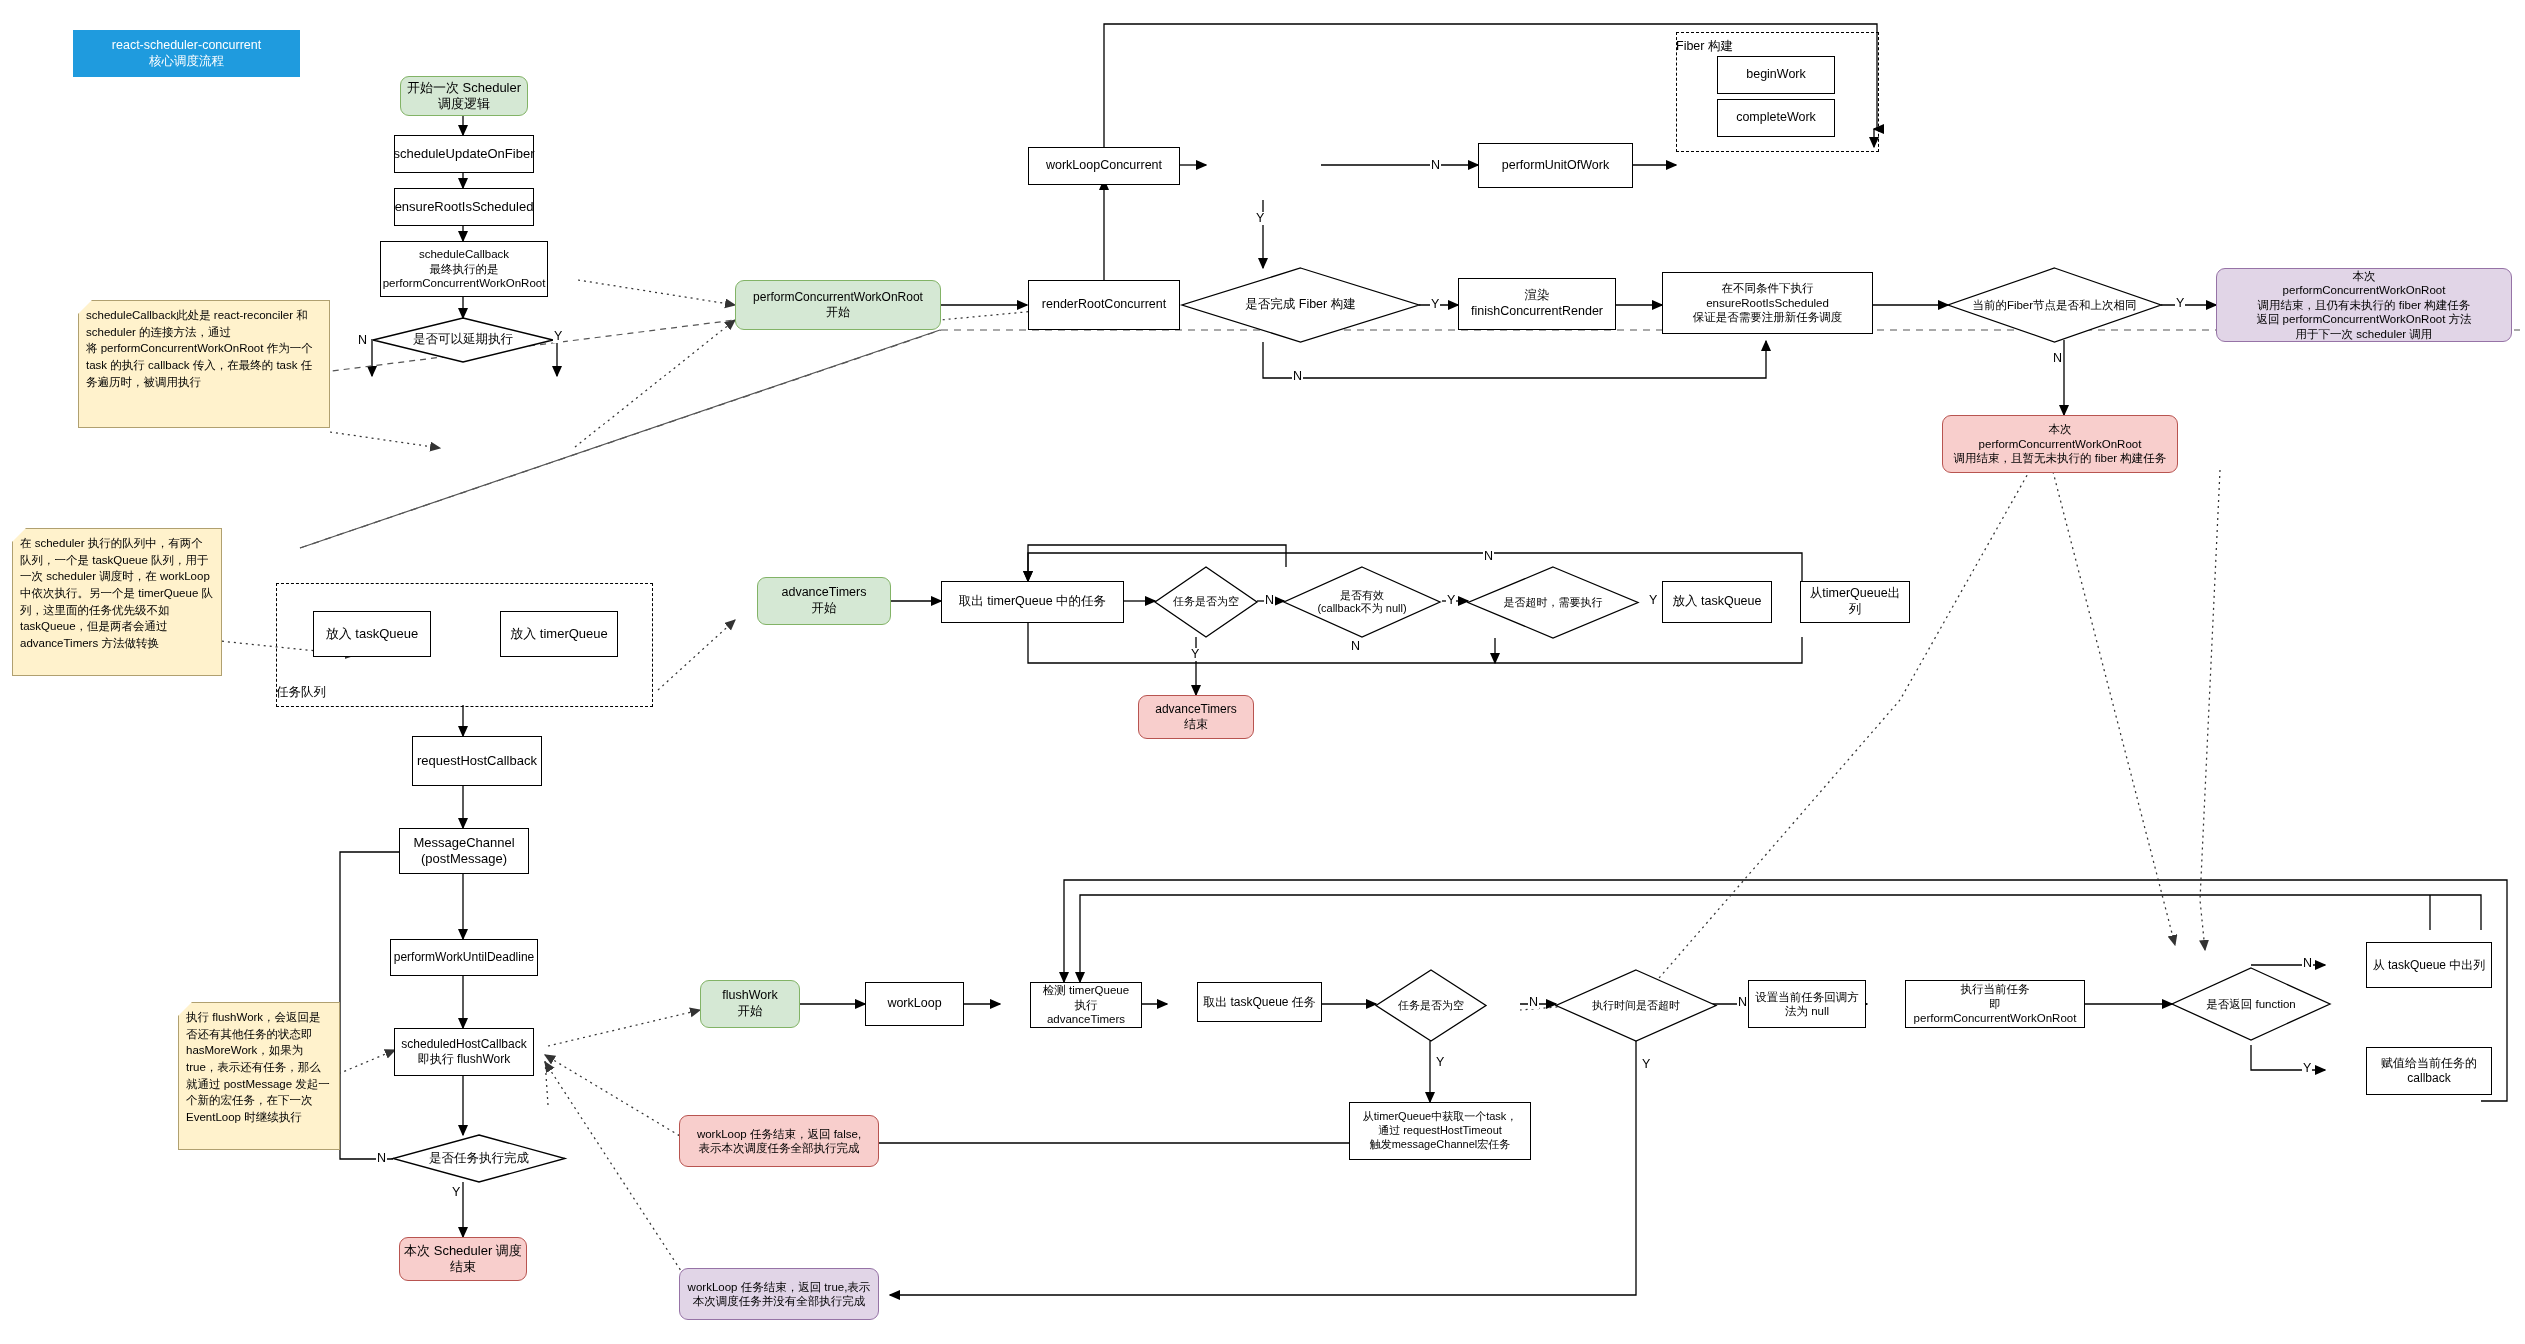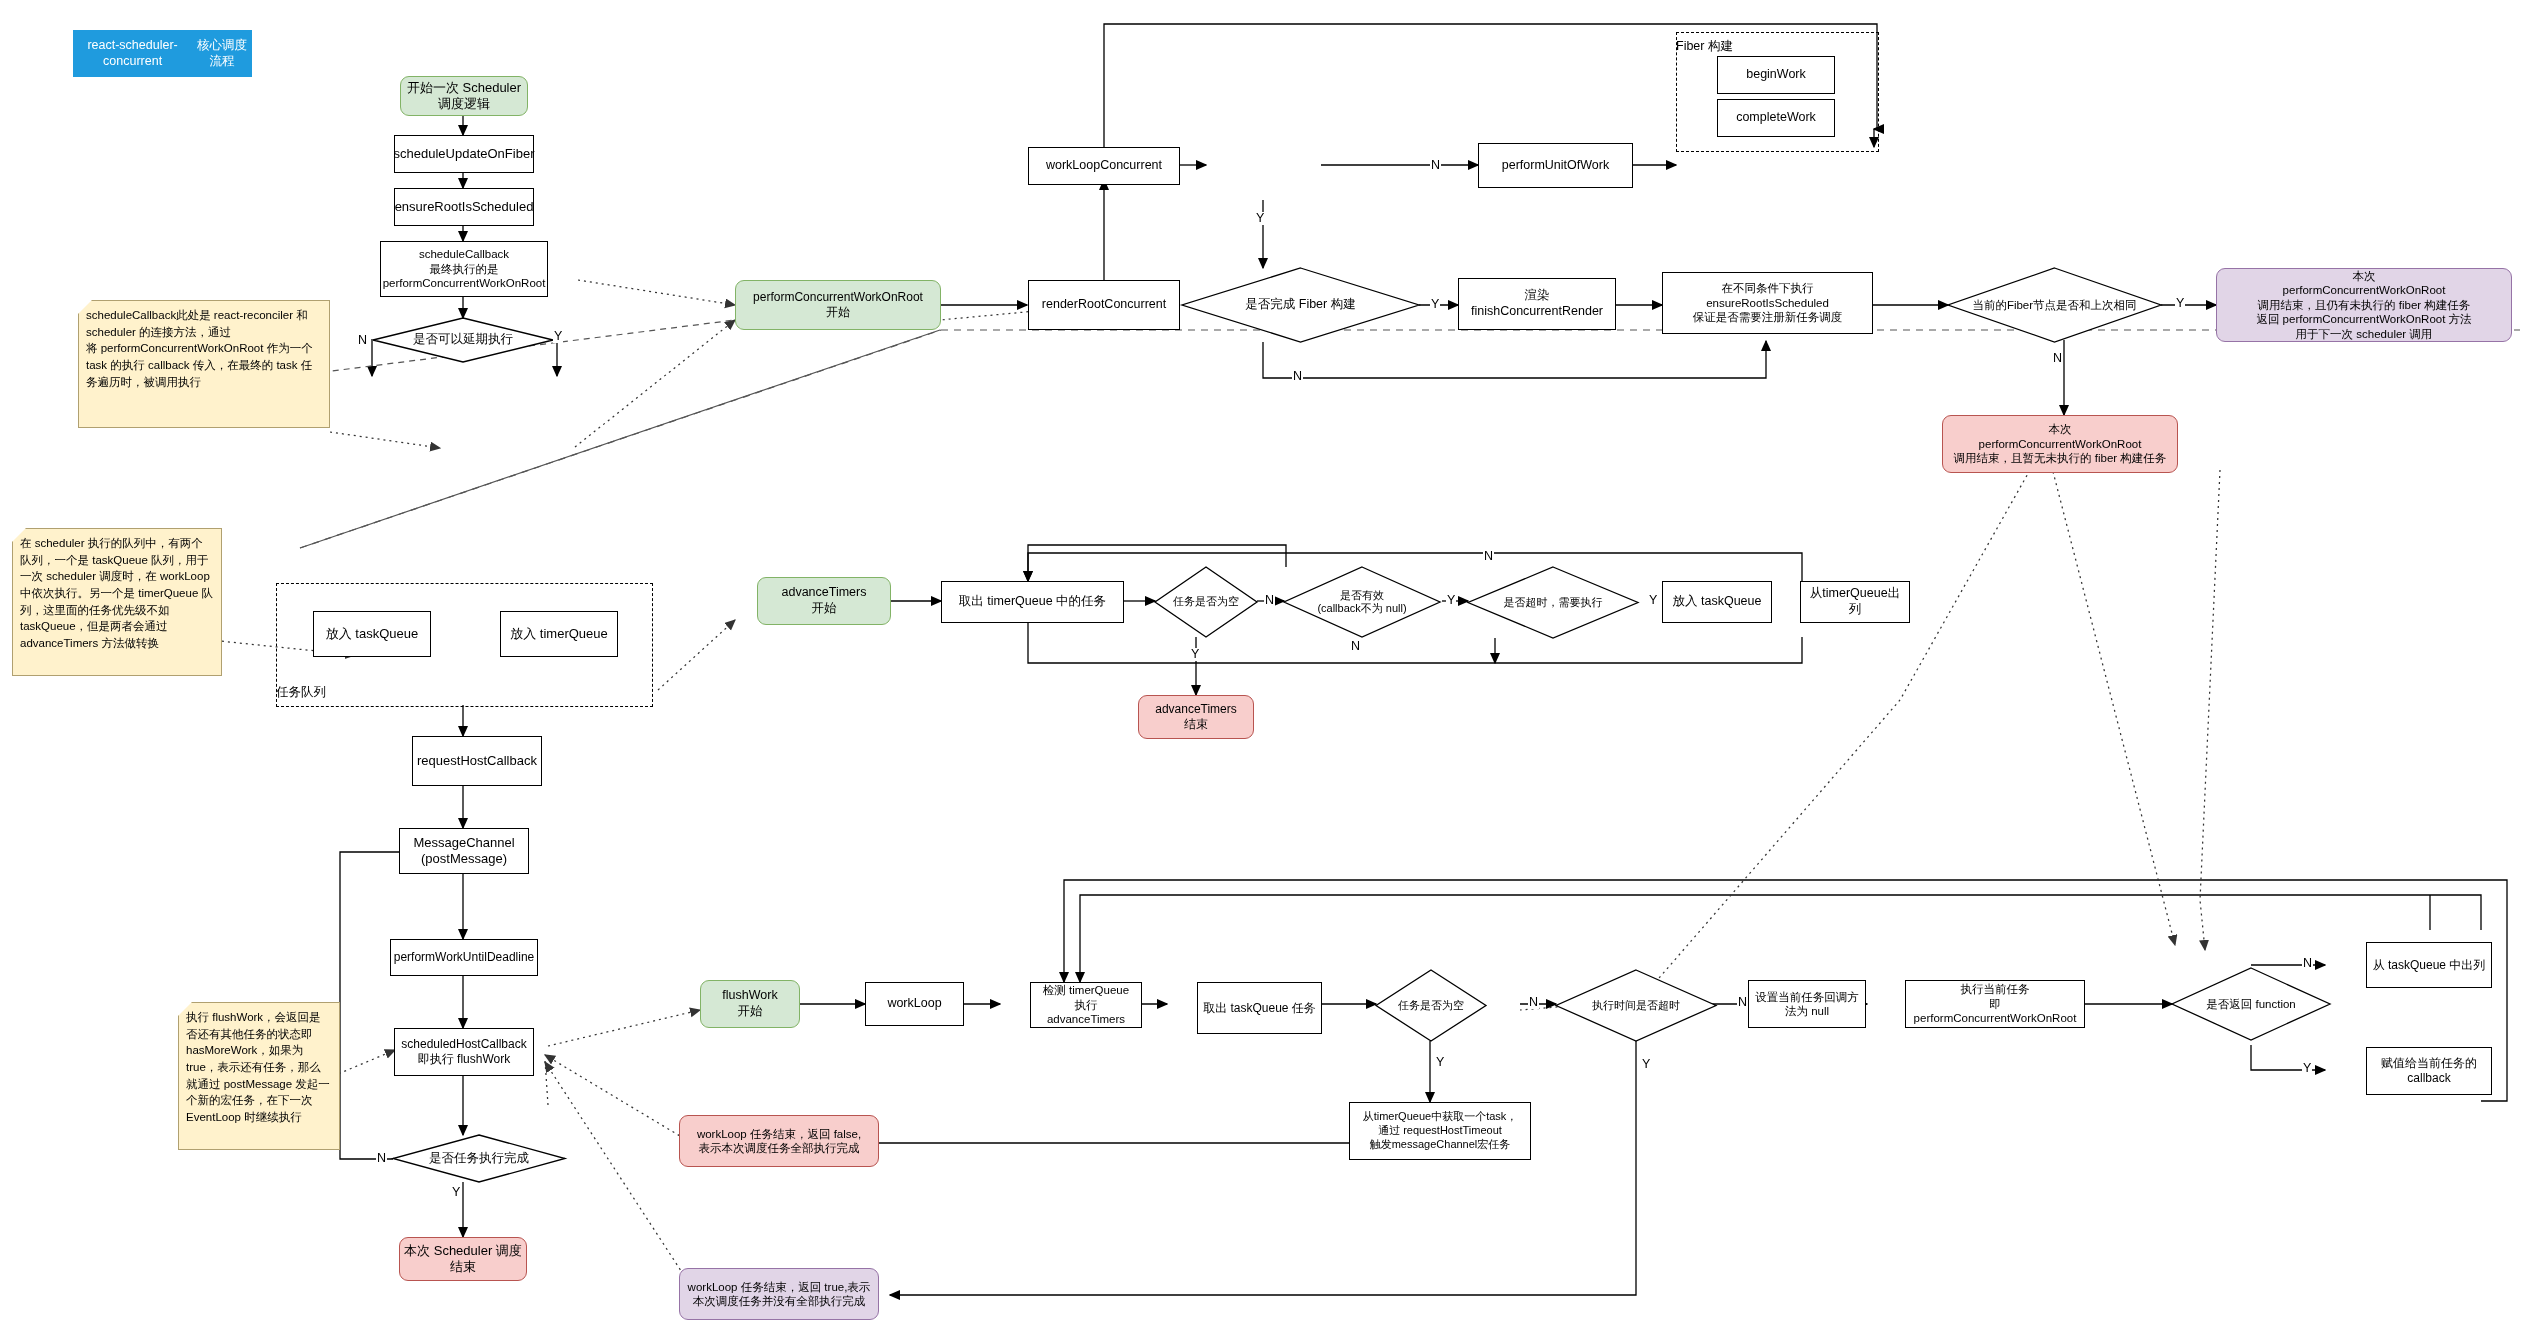--- a/index.html
+++ b/index.html
@@ -129,21 +129,21 @@
     <g stroke="#555" stroke-width="1.2" fill="none" stroke-dasharray="6,5">
       <path d="M300,375 L735,320"></path>
       <path d="M941,330 L2520,330" stroke-dasharray="7,6"></path>
       <path d="M300,548 L940,330" stroke-dasharray="0"></path>
     </g>
     <g stroke="#555" stroke-width="1.2" fill="none" stroke-dasharray="7,6">
       <path d="M300,548 L941,330"></path>
     </g>
   </svg>
 
-  <div class="node title-box" style="left:73px;top:30px;width:179px;height:47px;flex-direction:row;">
+  <div class="node title-box" style="left:73px;top:30px;width:227px;height:47px;flex-direction:column;">
     <span>react-scheduler-concurrent</span>
     <span>核心调度流程</span>
   </div>
 
   <div class="node note" style="left:78px;top:300px;width:252px;height:128px;white-space:pre-wrap;">scheduleCallback此处是 react-reconciler 和 scheduler 的连接方法，通过
 将 performConcurrentWorkOnRoot 作为一个 task 的执行 callback 传入，在最终的 task 任务遍历时，被调用执行</div>
 
   <div class="node note" style="left:12px;top:528px;width:210px;height:148px;white-space:pre-wrap;">在 scheduler 执行的队列中，有两个队列，一个是 taskQueue 队列，用于一次 scheduler 调度时，在 workLoop 中依次执行。另一个是 timerQueue 队列，这里面的任务优先级不如 taskQueue，但是两者会通过 advanceTimers 方法做转换</div>
 
   <div class="node note" style="left:178px;top:1002px;width:162px;height:148px;white-space:pre-wrap;">执行 flushWork，会返回是否还有其他任务的状态即 hasMoreWork，如果为 true，表示还有任务，那么就通过 postMessage 发起一个新的宏任务，在下一次 EventLoop 时继续执行</div>
@@ -292,21 +292,21 @@
   <div class="node rect" style="left:1800px;top:581px;width:110px;height:42px;font-size:12.5px;">从timerQueue出列</div>
 
   <div class="node rounded start" style="left:700px;top:980px;width:100px;height:48px;white-space:pre-line;font-size:12.5px;">flushWork
 开始</div>
 
   <div class="node rect" style="left:865px;top:982px;width:99px;height:44px;font-size:12.5px;">workLoop</div>
 
   <div class="node rect" style="left:1030px;top:982px;width:112px;height:46px;white-space:pre-line;font-size:11.5px;">检测 timerQueue
 执行 advanceTimers</div>
 
-  <div class="node rect" style="left:1197px;top:982px;width:125px;height:52px;font-size:12px;">取出 taskQueue 任务</div>
+  <div class="node rect" style="left:1197px;top:982px;width:125px;height:40px;font-size:12px;">取出 taskQueue 任务</div>
 
   <div class="diamond-wrap" style="left:1376px;top:970px;width:110px;height:71px;">
     <svg width="110" height="71">
         <polygon points="55,0 110,35.5 55,71 0,35.5" fill="#fff" stroke="#000" stroke-width="1.3"></polygon>
       </svg>
     <div class="diamond-text" style="font-size:11px;">任务是否为空</div>
   </div>
   <div class="edge-label" style="left:1528px;top:996px;">N</div>
   <div class="edge-label" style="left:1435px;top:1056px;">Y</div>
 

